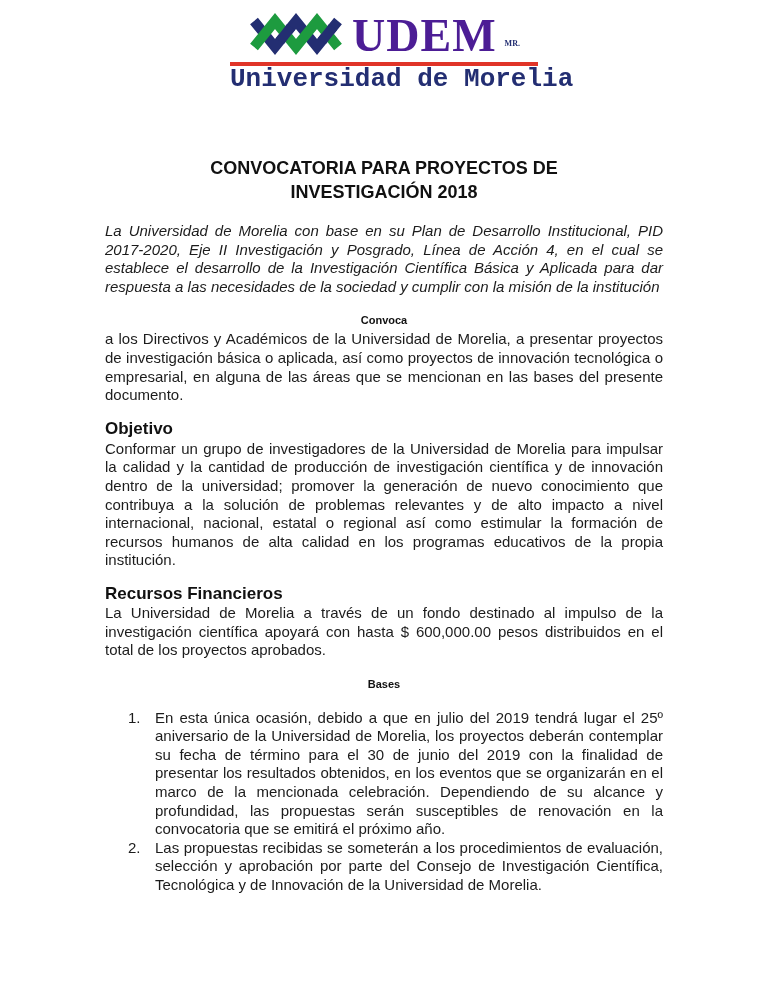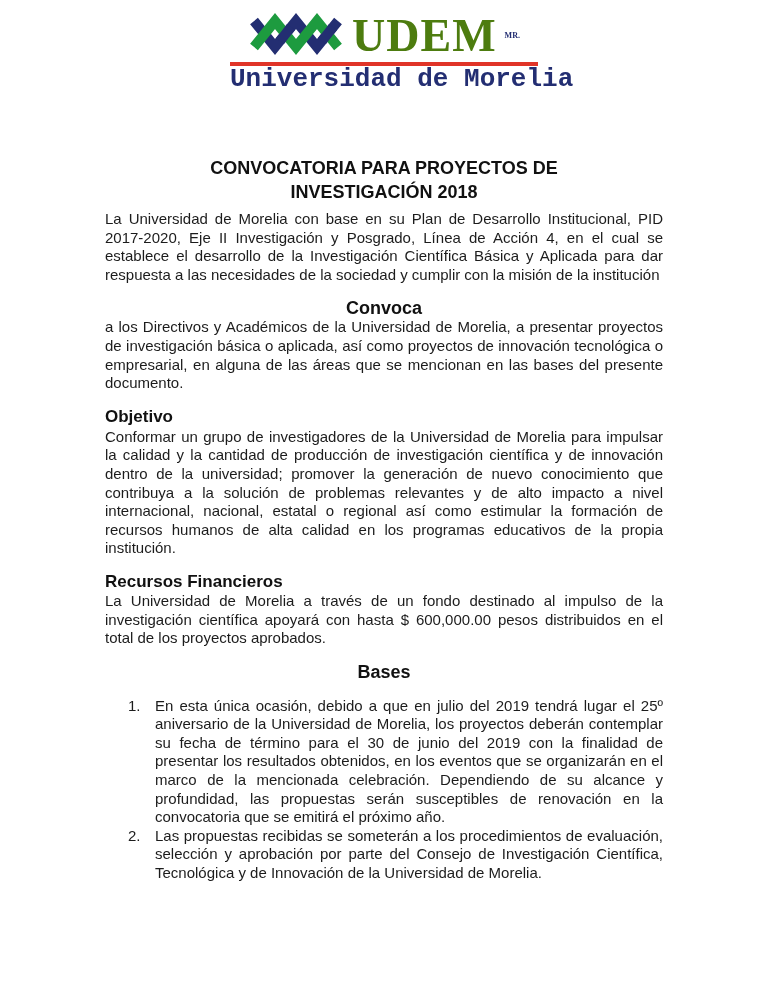--- a/index.html
+++ b/index.html
@@ -27,30 +27,30 @@
     justify-content: center;
     gap: 8px;
     height: 48px;
   }
   .logo-knot { flex: 0 0 auto; }
   .logo-acronym {
     font-family: "Liberation Serif", serif;
     font-weight: bold;
     font-size: 46px;
     line-height: 1;
-    color: #4d7c0f;
+    color: #4c1d95;
     letter-spacing: 1px;
   }
   .logo-tm {
     font-family: "Liberation Serif", serif;
     font-weight: bold;
     font-size: 8px;
     color: #232e72;
     align-self: flex-end;
-    margin-bottom: 20px;
+    margin-bottom: 12px;
     text-align: right;
   }
   .logo-rule {
     height: 4px;
     background: #e03428;
     margin-top: 2px;
   }
   .logo-institution {
     font-family: Liberation Mono, monospace;
     font-weight: bold;
@@ -67,26 +67,26 @@
     font-weight: bold;
     font-size: 18px;
     line-height: 24px;
     color: #111111;
   }
   p.body-par {
     font-size: 15px;
     line-height: 18.6px;
     text-align: justify;
   }
-  .par-intro     { margin-top: 6px; }
+  .par-intro     { margin-top: 18px; font-style: italic; }
   .heading-center {
     margin-top: 14px;
     text-align: center;
     font-weight: bold;
-    font-size: 18px;
+    font-size: 11px;
     line-height: 20px;
     color: #111111;
   }
   .heading-left {
     margin-top: 14px;
     text-align: left;
     font-weight: bold;
     font-size: 17px;
     line-height: 20px;
     color: #111111;

